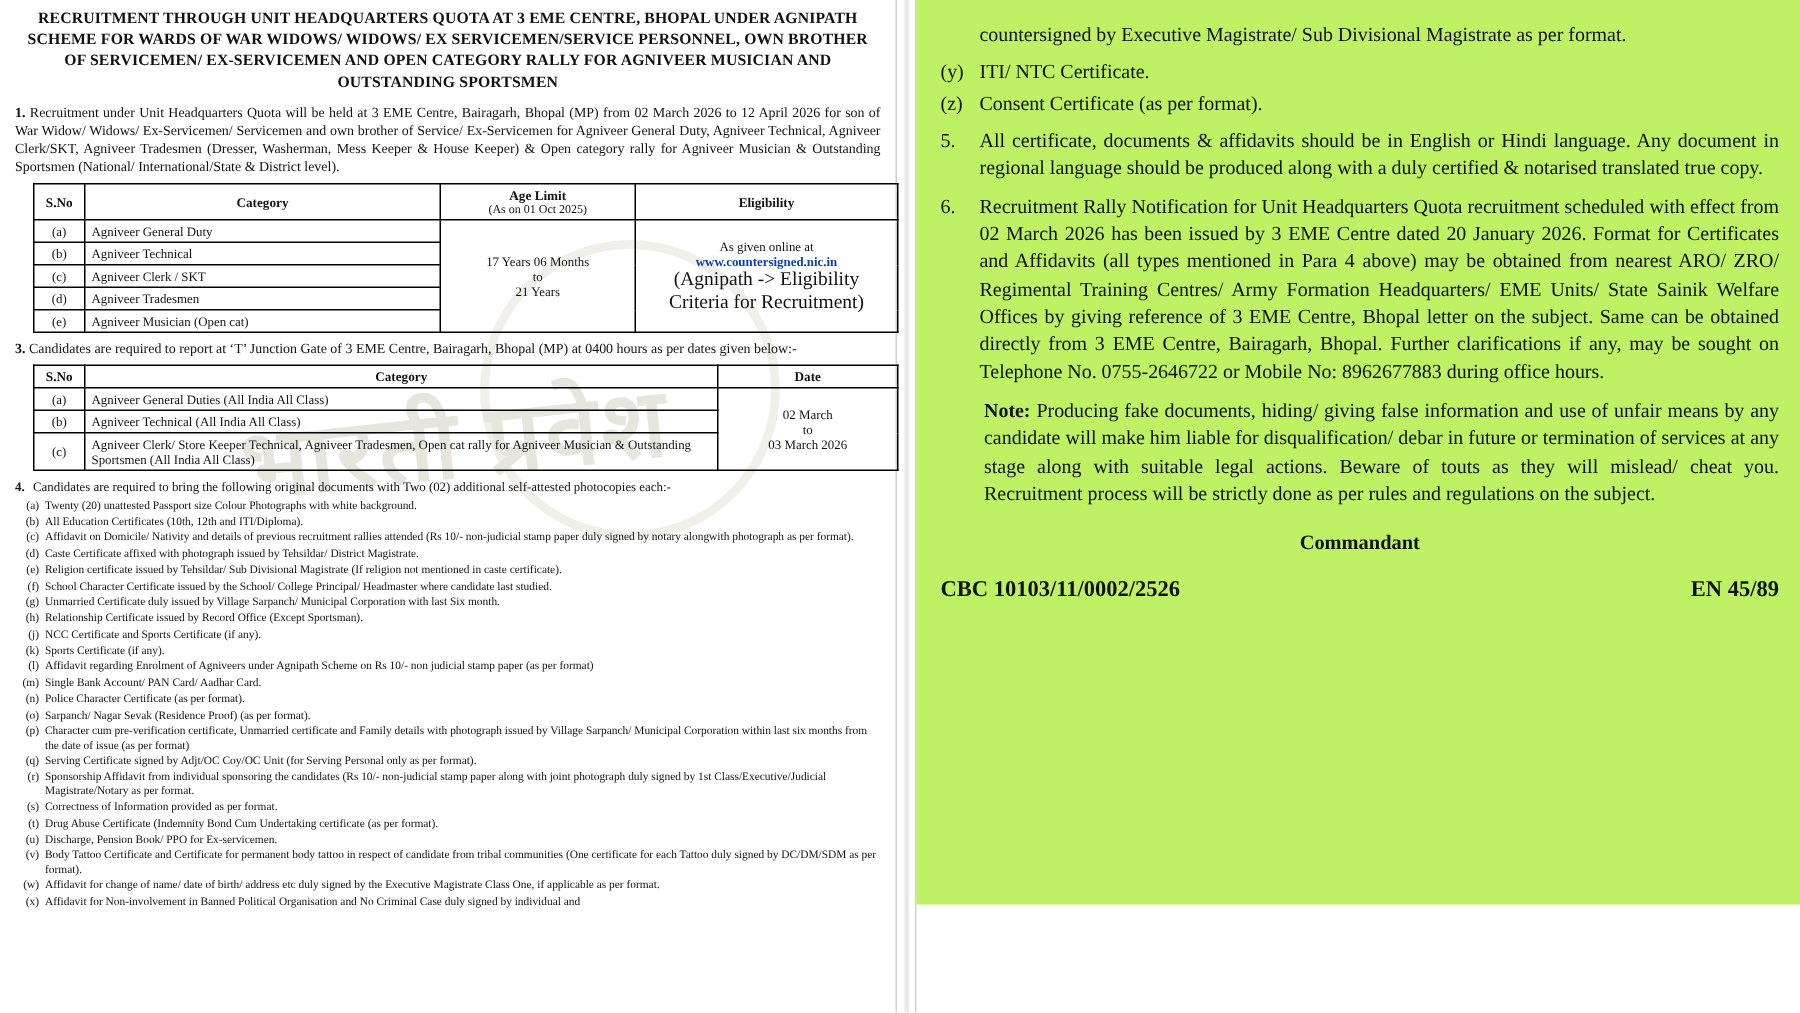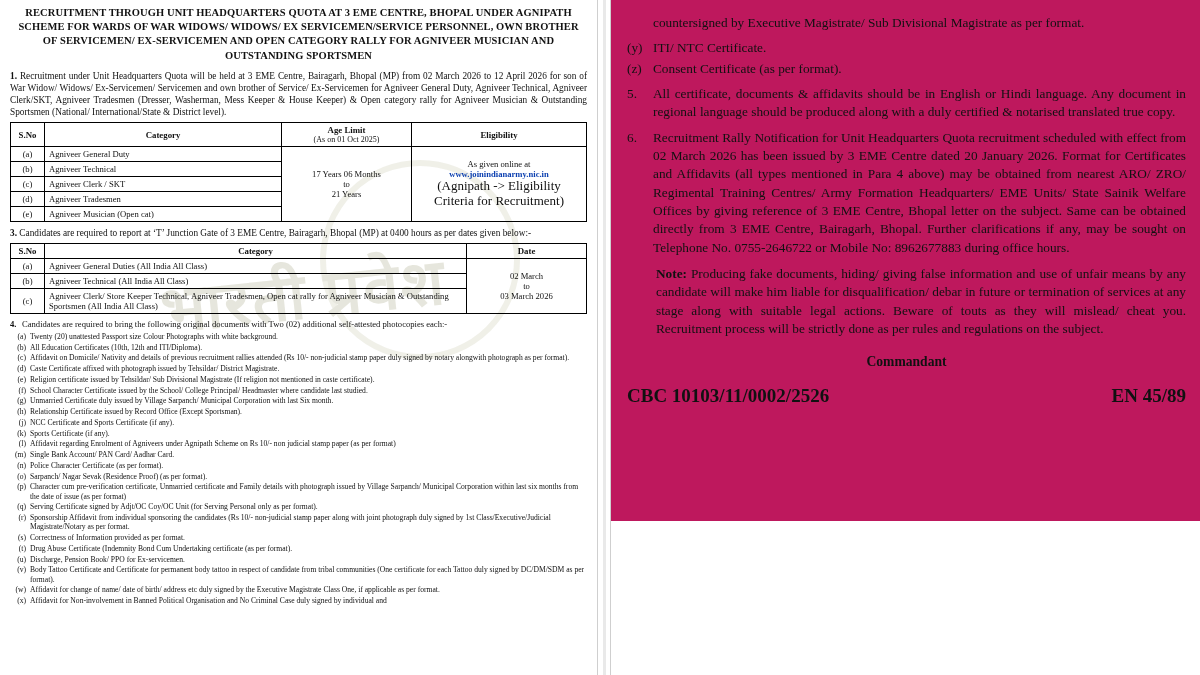--- a/index.html
+++ b/index.html
@@ -57,21 +57,21 @@
   }
 
   .para { font-size:9.3px; line-height:1.3; margin-bottom:4px; text-align:justify; }
   .para .num { font-weight:bold; }
   .b { font-weight:bold; }
 
   table.tbl {
     width:100%;
     border-collapse:collapse;
     font-size:8.6px;
-    margin:4px 0 5px 0;
+    margin:4px 0 5px 12px;
     background:transparent;
   }
   table.tbl td, table.tbl th {
     border:1px solid #000;
     padding:2px 4px;
     vertical-align:middle;
   }
   table.tbl th { font-weight:bold; text-align:center; font-size:8.8px; }
   .c { text-align:center; }
   .sno { width:34px; text-align:center; }
@@ -96,24 +96,24 @@
     position:relative;
   }
   .gutter:before{
     content:"";
     position:absolute; top:0; bottom:0; left:5px;
     width:3px; background:#e9e9e9;
   }
 
   
   .col-right {
-    width:589px; height:521px;
+    width:589px; height:603px;
     padding:14px 14px 8px 16px;
     position:relative;
-    background:#be185d;
+    background:#bef264;
     font-size:13.3px;
     line-height:1.38;
   }
   .r-item { display:flex; margin-bottom:2px; }
   .r-item .rn { flex:0 0 26px; text-align:left; }
   .r-item .rt { flex:1; text-align:justify; }
   .r-cont { margin-left:26px; text-align:justify; }
   .r-block { margin-bottom:7px; }
   .note-blk { margin-top:8px; text-align:justify;margin-left:29px; }
   .sign {
@@ -122,21 +122,21 @@
     font-weight:bold;
     line-height:1.35;
     font-size:13.6px;
   }
   .footer-row {
     position:absolute;
     left:16px; right:14px; bottom:185px;
     display:flex; justify-content:space-between;
     font-weight:bold; font-size:13.6px;
   }
-  .cbc { font-weight:bold; font-size:19px; }
+  .cbc { font-weight:bold; font-size:15px; }
 </style>
 </head>
 <body>
 
 <div class="page">
 
   <div class="col-left">
 
     <div class="watermark">
       <div class="wm-circle"></div>
@@ -167,21 +167,21 @@
         <tr>
           <td class="sno">(a)</td>
           <td>Agniveer General Duty</td>
           <td class="c" rowspan="5">
             <div>17 Years 06 Months</div>
             <div>to</div>
             <div>21 Years</div>
           </td>
           <td class="c" rowspan="5">
             <div>As given online at</div>
-            <div class="weblink">www.joinindianarmy.nic.in</div>
+            <div class="weblink">www.countersigned.nic.in</div>
             <div class="small-note">(Agnipath -&gt; Eligibility Criteria for Recruitment)</div>
           </td>
         </tr>
         <tr>
           <td class="sno">(b)</td>
           <td>Agniveer Technical</td>
         </tr>
         <tr>
           <td class="sno">(c)</td>
           <td>Agniveer Clerk / SKT</td>

